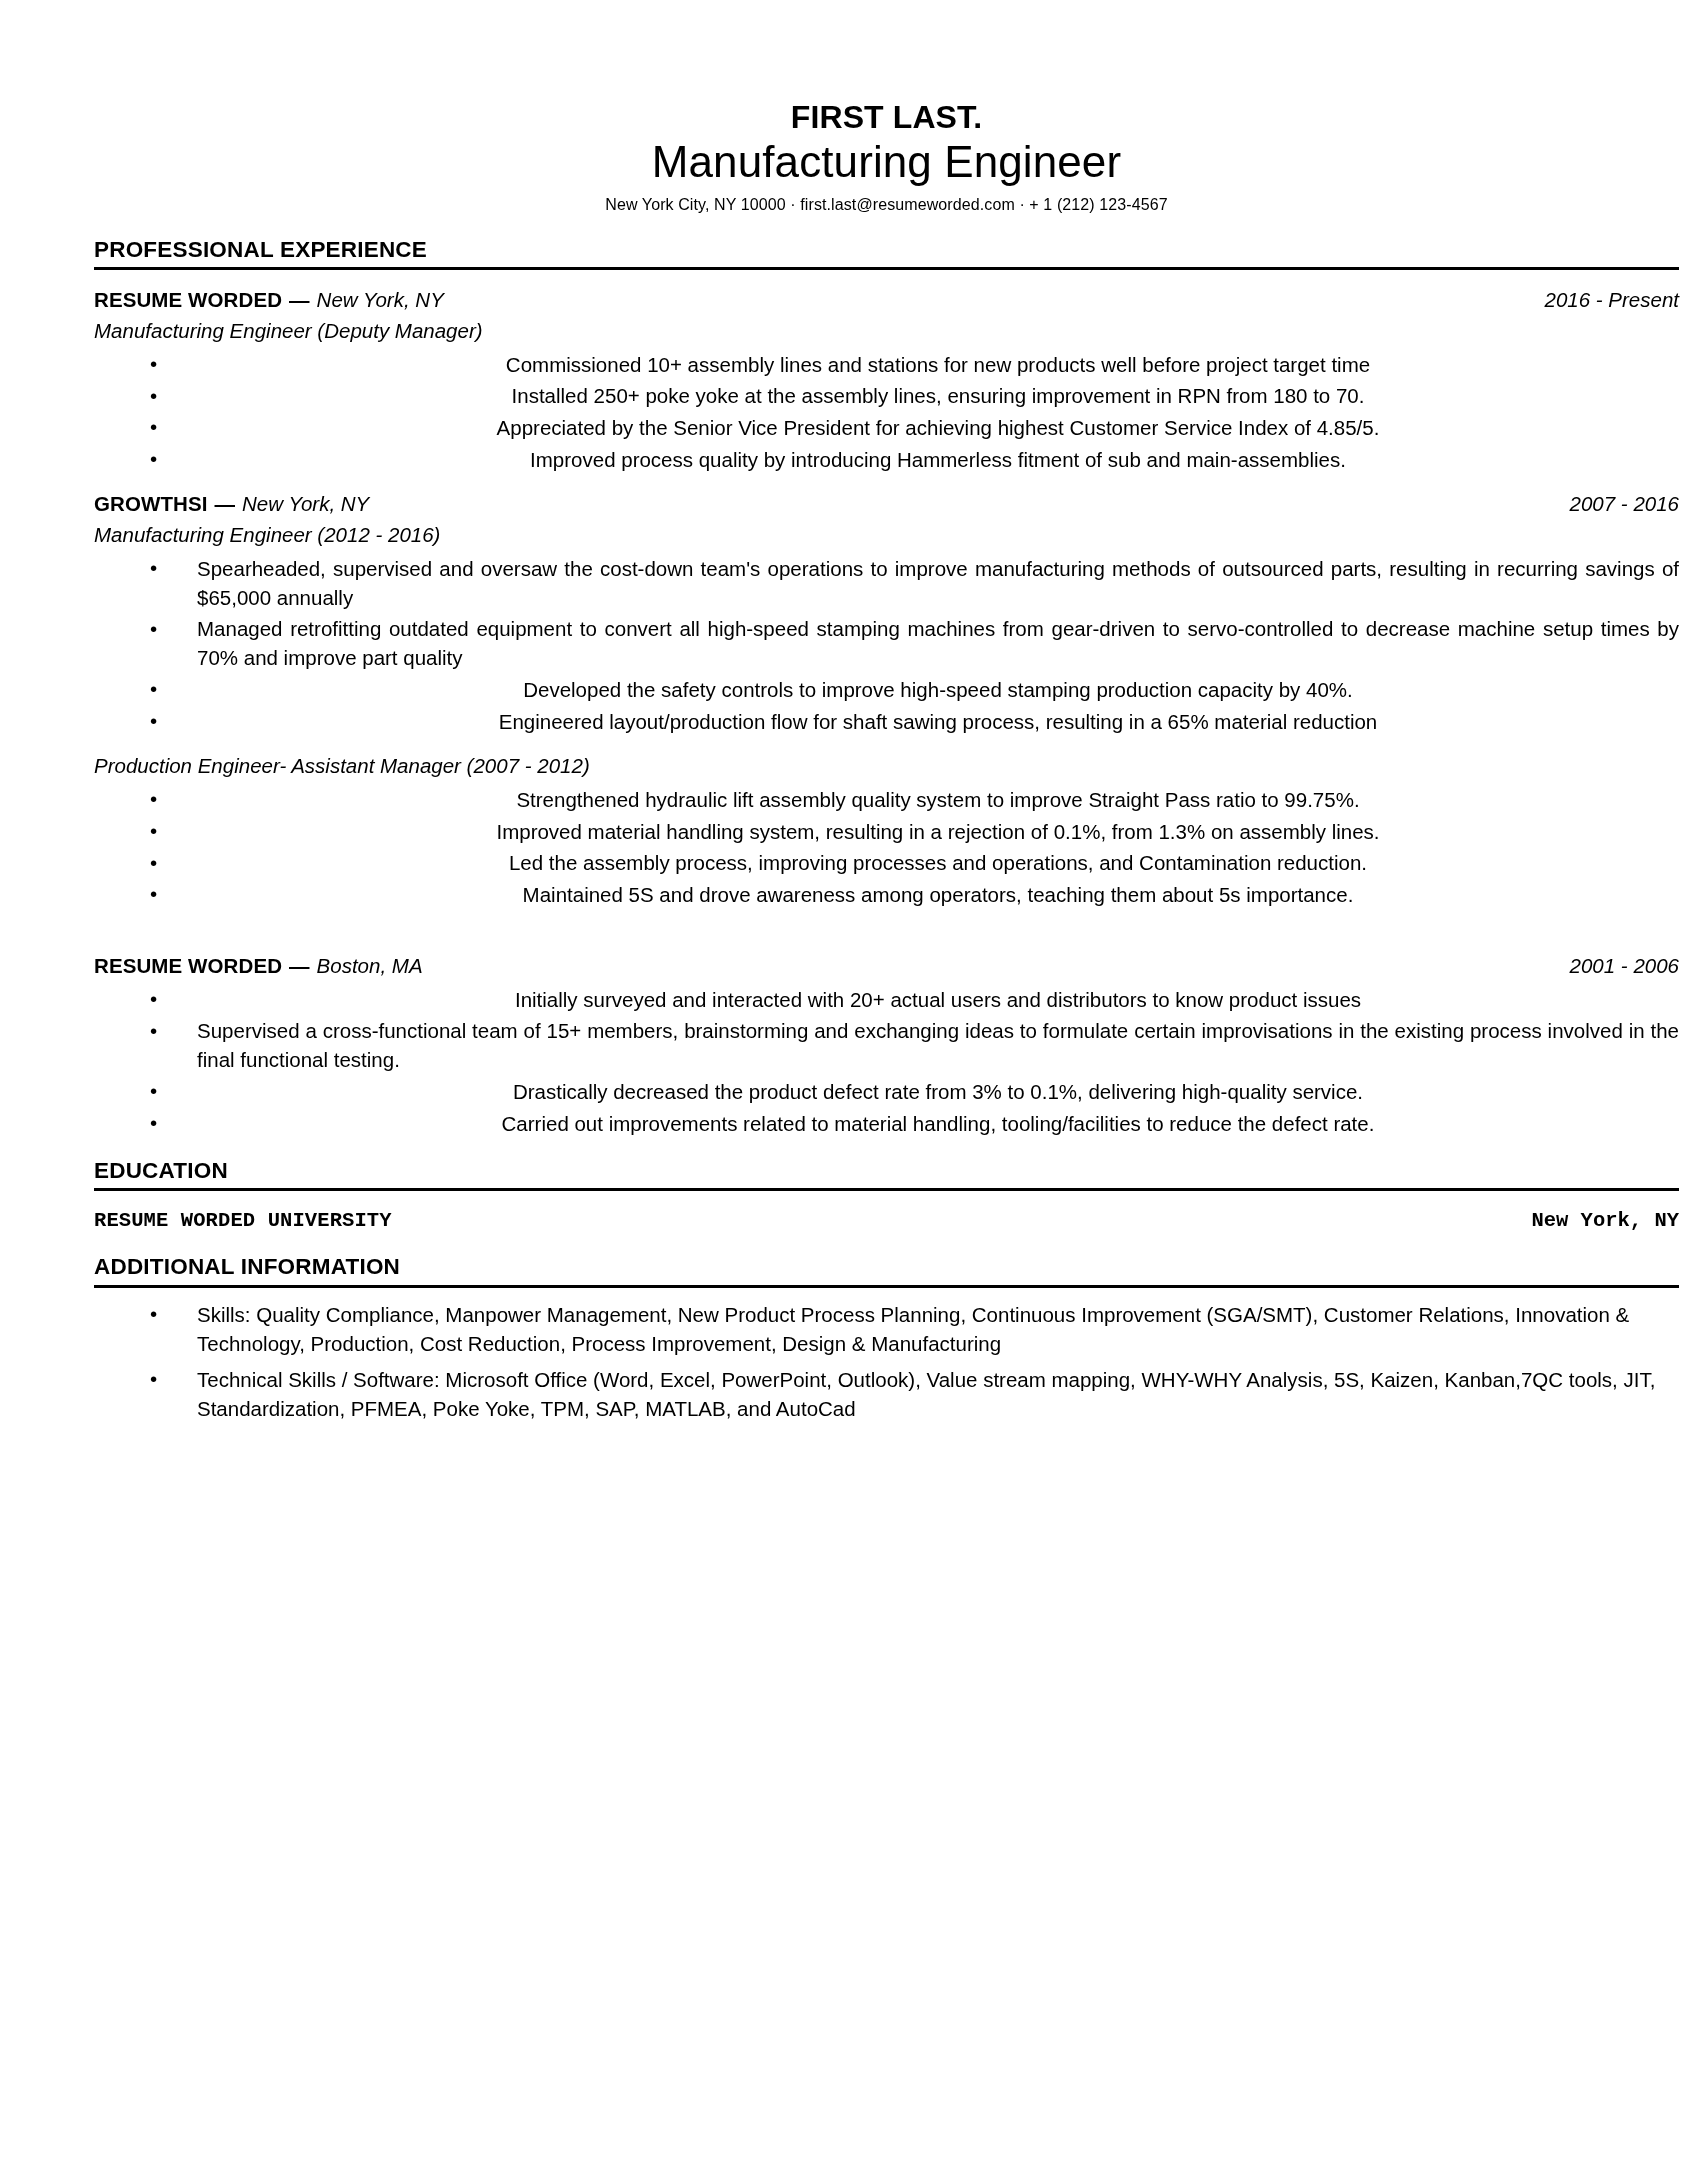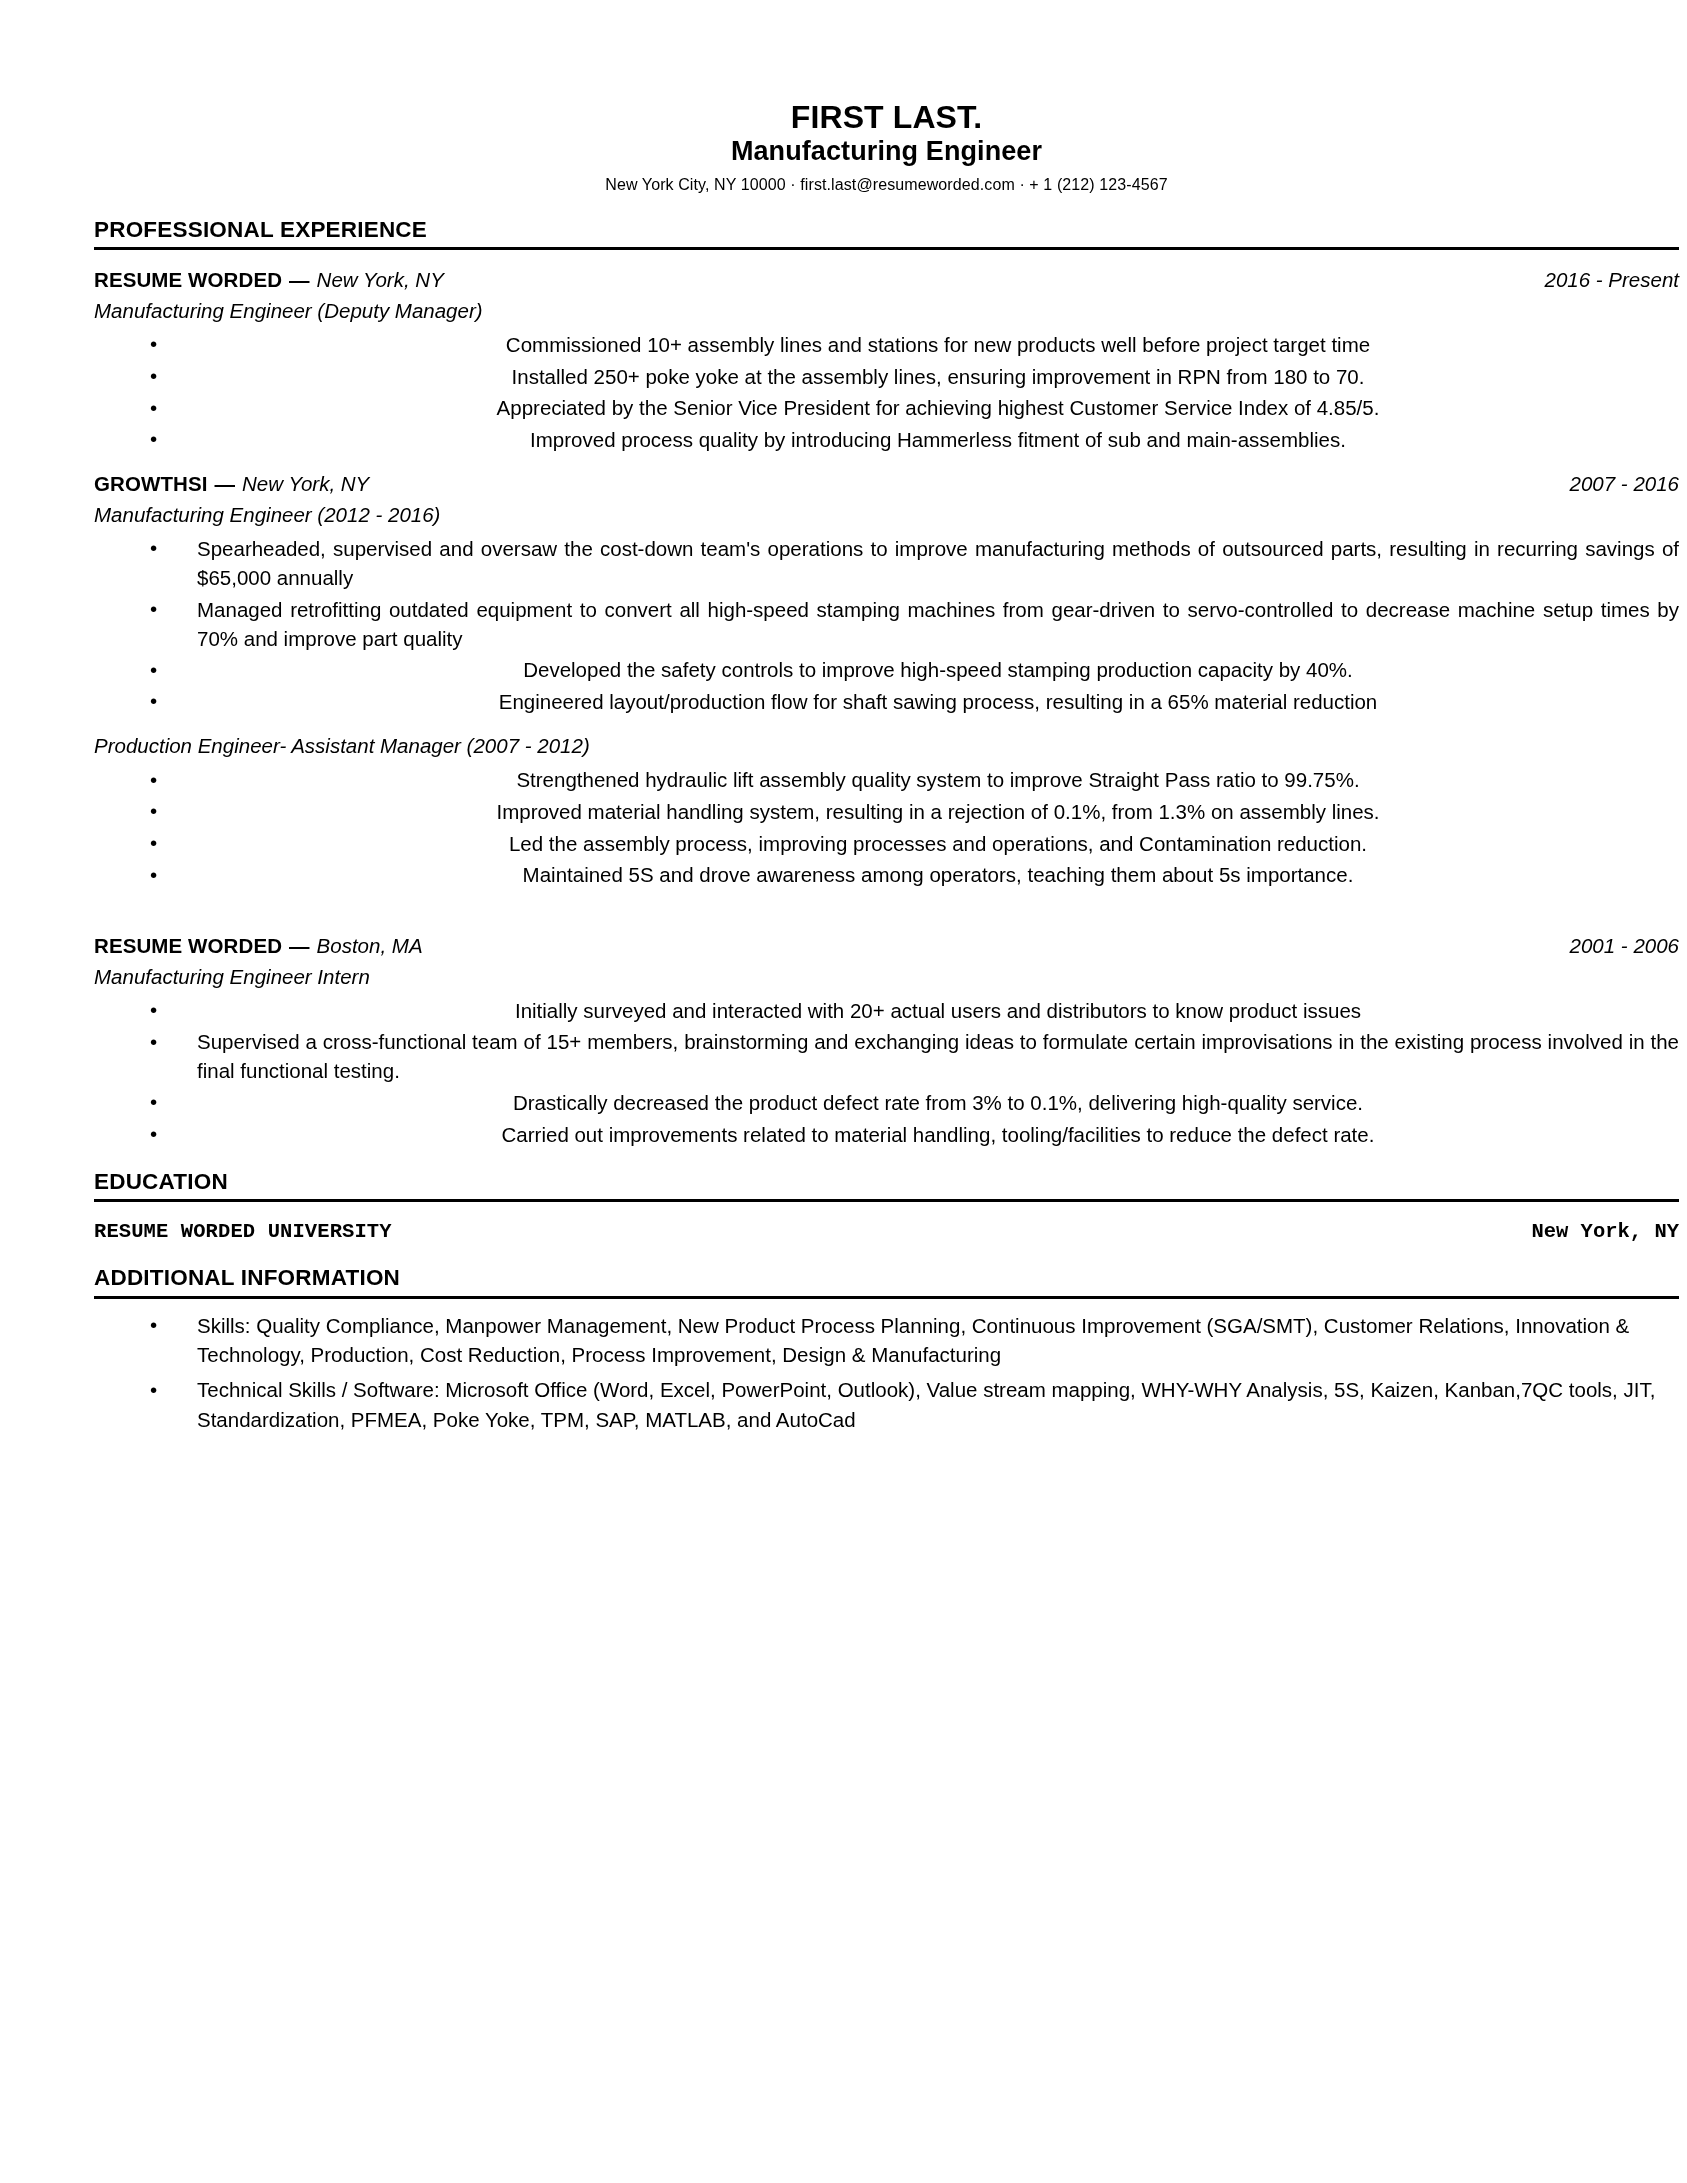--- a/index.html
+++ b/index.html
@@ -30,22 +30,22 @@
     text-align: center;
   }
   .candidate-name {
     font-size: 32px;
     font-weight: 700;
     letter-spacing: 0.1px;
     line-height: 1.16;
     margin: 0;
   }
   .candidate-title {
-    font-size: 27px;
-    font-weight: 700;
+    font-size: 44px;
+    font-weight: 400;
     letter-spacing: 0.1px;
     line-height: 1.16;
     margin: 0;
   }
   .contact-line {
     font-size: 16px;
     font-weight: 400;
     line-height: 1.35;
     margin: 6.6px 0 0 0;
     letter-spacing: 0.1px;
@@ -246,21 +246,20 @@
 
     <div class="entry">
       <div class="entry-top">
         <div>
           <span class="entry-org">RESUME WORDED</span>
           <span class="entry-sep">—</span>
           <span class="entry-loc">Boston, MA</span>
         </div>
         <div class="entry-dates">2001 - 2006</div>
       </div>
-      <div class="entry-role">Manufacturing Engineer Intern</div>
       <ul class="bullets">
         <li class="single">Initially surveyed and interacted with 20+ actual users and distributors to know product issues</li>
         <li>Supervised a cross-functional team of 15+ members, brainstorming and exchanging ideas to formulate certain improvisations in the existing process involved in the final functional testing.</li>
         <li class="single">Drastically decreased the product defect rate from 3% to 0.1%, delivering high-quality service.</li>
         <li class="single">Carried out improvements related to material handling, tooling/facilities to reduce the defect rate.</li>
       </ul>
     </div>
   </div>
 
   <div class="section education">

